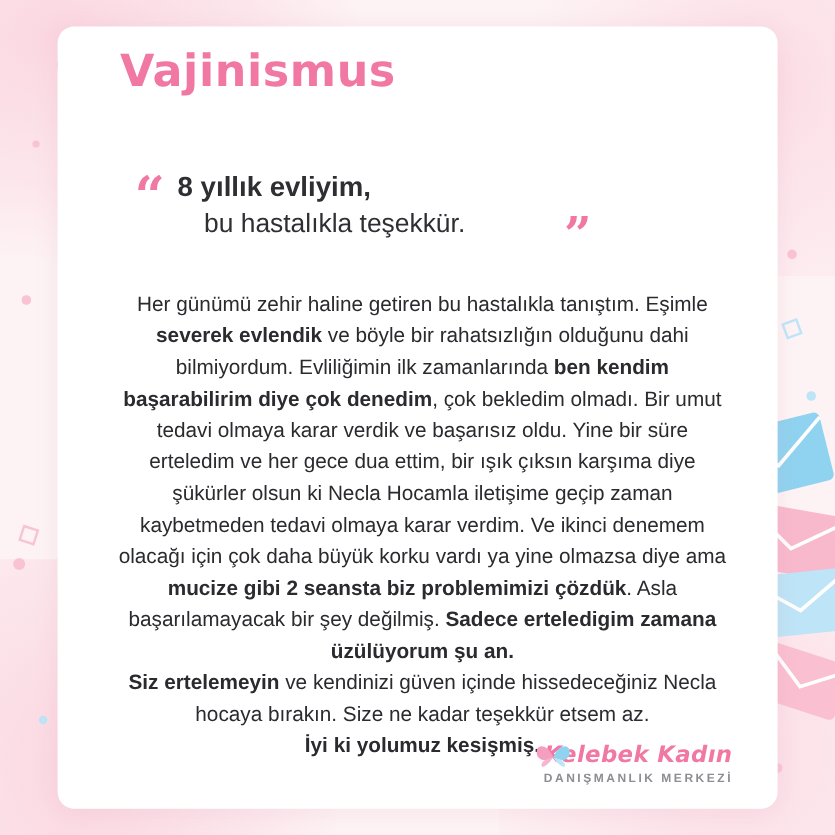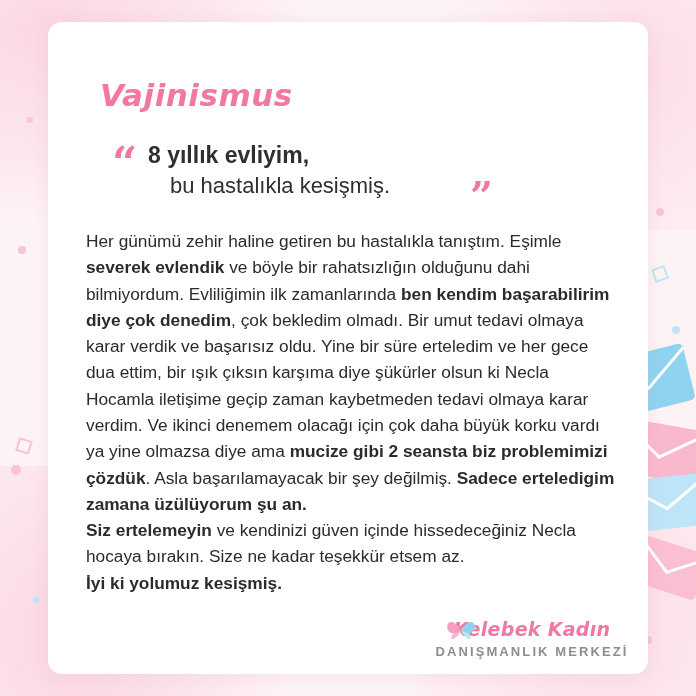--- a/index.html
+++ b/index.html
@@ -63,27 +63,25 @@
   }
 
   
   .title {
     position: absolute;
     left: 100px;
     top: 36px;
     width: 470px;
     color: #f178a3;
     font-family: "DejaVu Sans", sans-serif;
-    font-style: italic;
-    font-weight: bold;
-    font-size: 31px;
+    font-weight: bold;
+    font-size: 37px;
     line-height: 1.28;
     letter-spacing: 0.5px;
     text-shadow: 0 1px 0 rgba(255,255,255,0.6);
-    margin-top: 40px;
   }
   .title .l2 { display: block; }
 
   
   .bfly { position: absolute; pointer-events: none; }
 
   
   .quote {
     position: absolute;
     left: 112px;
@@ -128,21 +126,21 @@
   
   .body-text {
     position: absolute;
     left: 86px;
     top: 228px;
     width: 532px;
     font-size: 17.3px;
     line-height: 1.52;
     color: #2b2b2f;
   }
-  .body-text p { margin: 0; }
+  .body-text p { margin: 12px; text-align: center; }
   .body-text b { font-weight: bold; }
 
   
   .env-cluster { position: absolute; right: 0; top: 340px; width: 180px; height: 260px; pointer-events: none; }
 
   
   .logo {
     position: absolute;
     left: 432px;
     top: 620px;
@@ -153,21 +151,21 @@
     font-family: "DejaVu Sans", sans-serif;
     font-style: italic;
     font-weight: bold;
     font-size: 19px;
     color: #f178a3;
     line-height: 1;
     letter-spacing: 0.3px;
   }
   .logo-sub {
     margin-top: 5px;
-    font-size: 13px;
+    font-size: 10px;
     letter-spacing: 2.1px;
     color: #8d8d93;
     font-weight: bold;
   }
   .logo-bfly { position: absolute; left: 12px; top: -4px; }
 </style>
 </head>
 <body>
 
 <div class="page">
@@ -241,21 +239,21 @@
 
   <div class="title">
     <span>Vajinismus</span>
   </div>
 
   <div class="qmark-open">“</div>
   <div class="qmark-close">”</div>
 
   <div class="quote">
     <div class="quote-l1">8 yıllık evliyim,</div>
-    <div class="quote-l2">bu hastalıkla kesişmiş.</div>
+    <div class="quote-l2">bu hastalıkla teşekkür.</div>
   </div>
 
   <div class="body-text">
     <p>Her günümü zehir haline getiren bu hastalıkla tanıştım. Eşimle <b>severek evlendik</b> ve böyle bir rahatsızlığın olduğunu dahi bilmiyordum. Evliliğimin ilk zamanlarında <b>ben kendim başarabilirim diye çok denedim</b>, çok bekledim olmadı. Bir umut tedavi olmaya karar verdik ve başarısız oldu. Yine bir süre erteledim ve her gece dua ettim, bir ışık çıksın karşıma diye şükürler olsun ki Necla Hocamla iletişime geçip zaman kaybetmeden tedavi olmaya karar verdim. Ve ikinci denemem olacağı için çok daha büyük korku vardı ya yine olmazsa diye ama <b>mucize gibi 2 seansta biz problemimizi çözdük</b>. Asla başarılamayacak bir şey değilmiş. <b>Sadece erteledigim zamana üzülüyorum şu an.</b><br><b>Siz ertelemeyin</b> ve kendinizi güven içinde hissedeceğiniz Necla hocaya bırakın. Size ne kadar teşekkür etsem az.<br><b>İyi ki yolumuz kesişmiş.</b></p>
   </div>
 
   <div class="logo">
     <svg class="logo-bfly" width="34" height="30" viewBox="0 0 48 44">
       <path d="M24 22 C16 4, 2 6, 4 18 C6 28, 18 26, 24 22 Z" fill="#f49ec0"></path>
       <path d="M24 22 C32 4, 46 6, 44 18 C42 28, 30 26, 24 22 Z" fill="#8fd3f0"></path>

